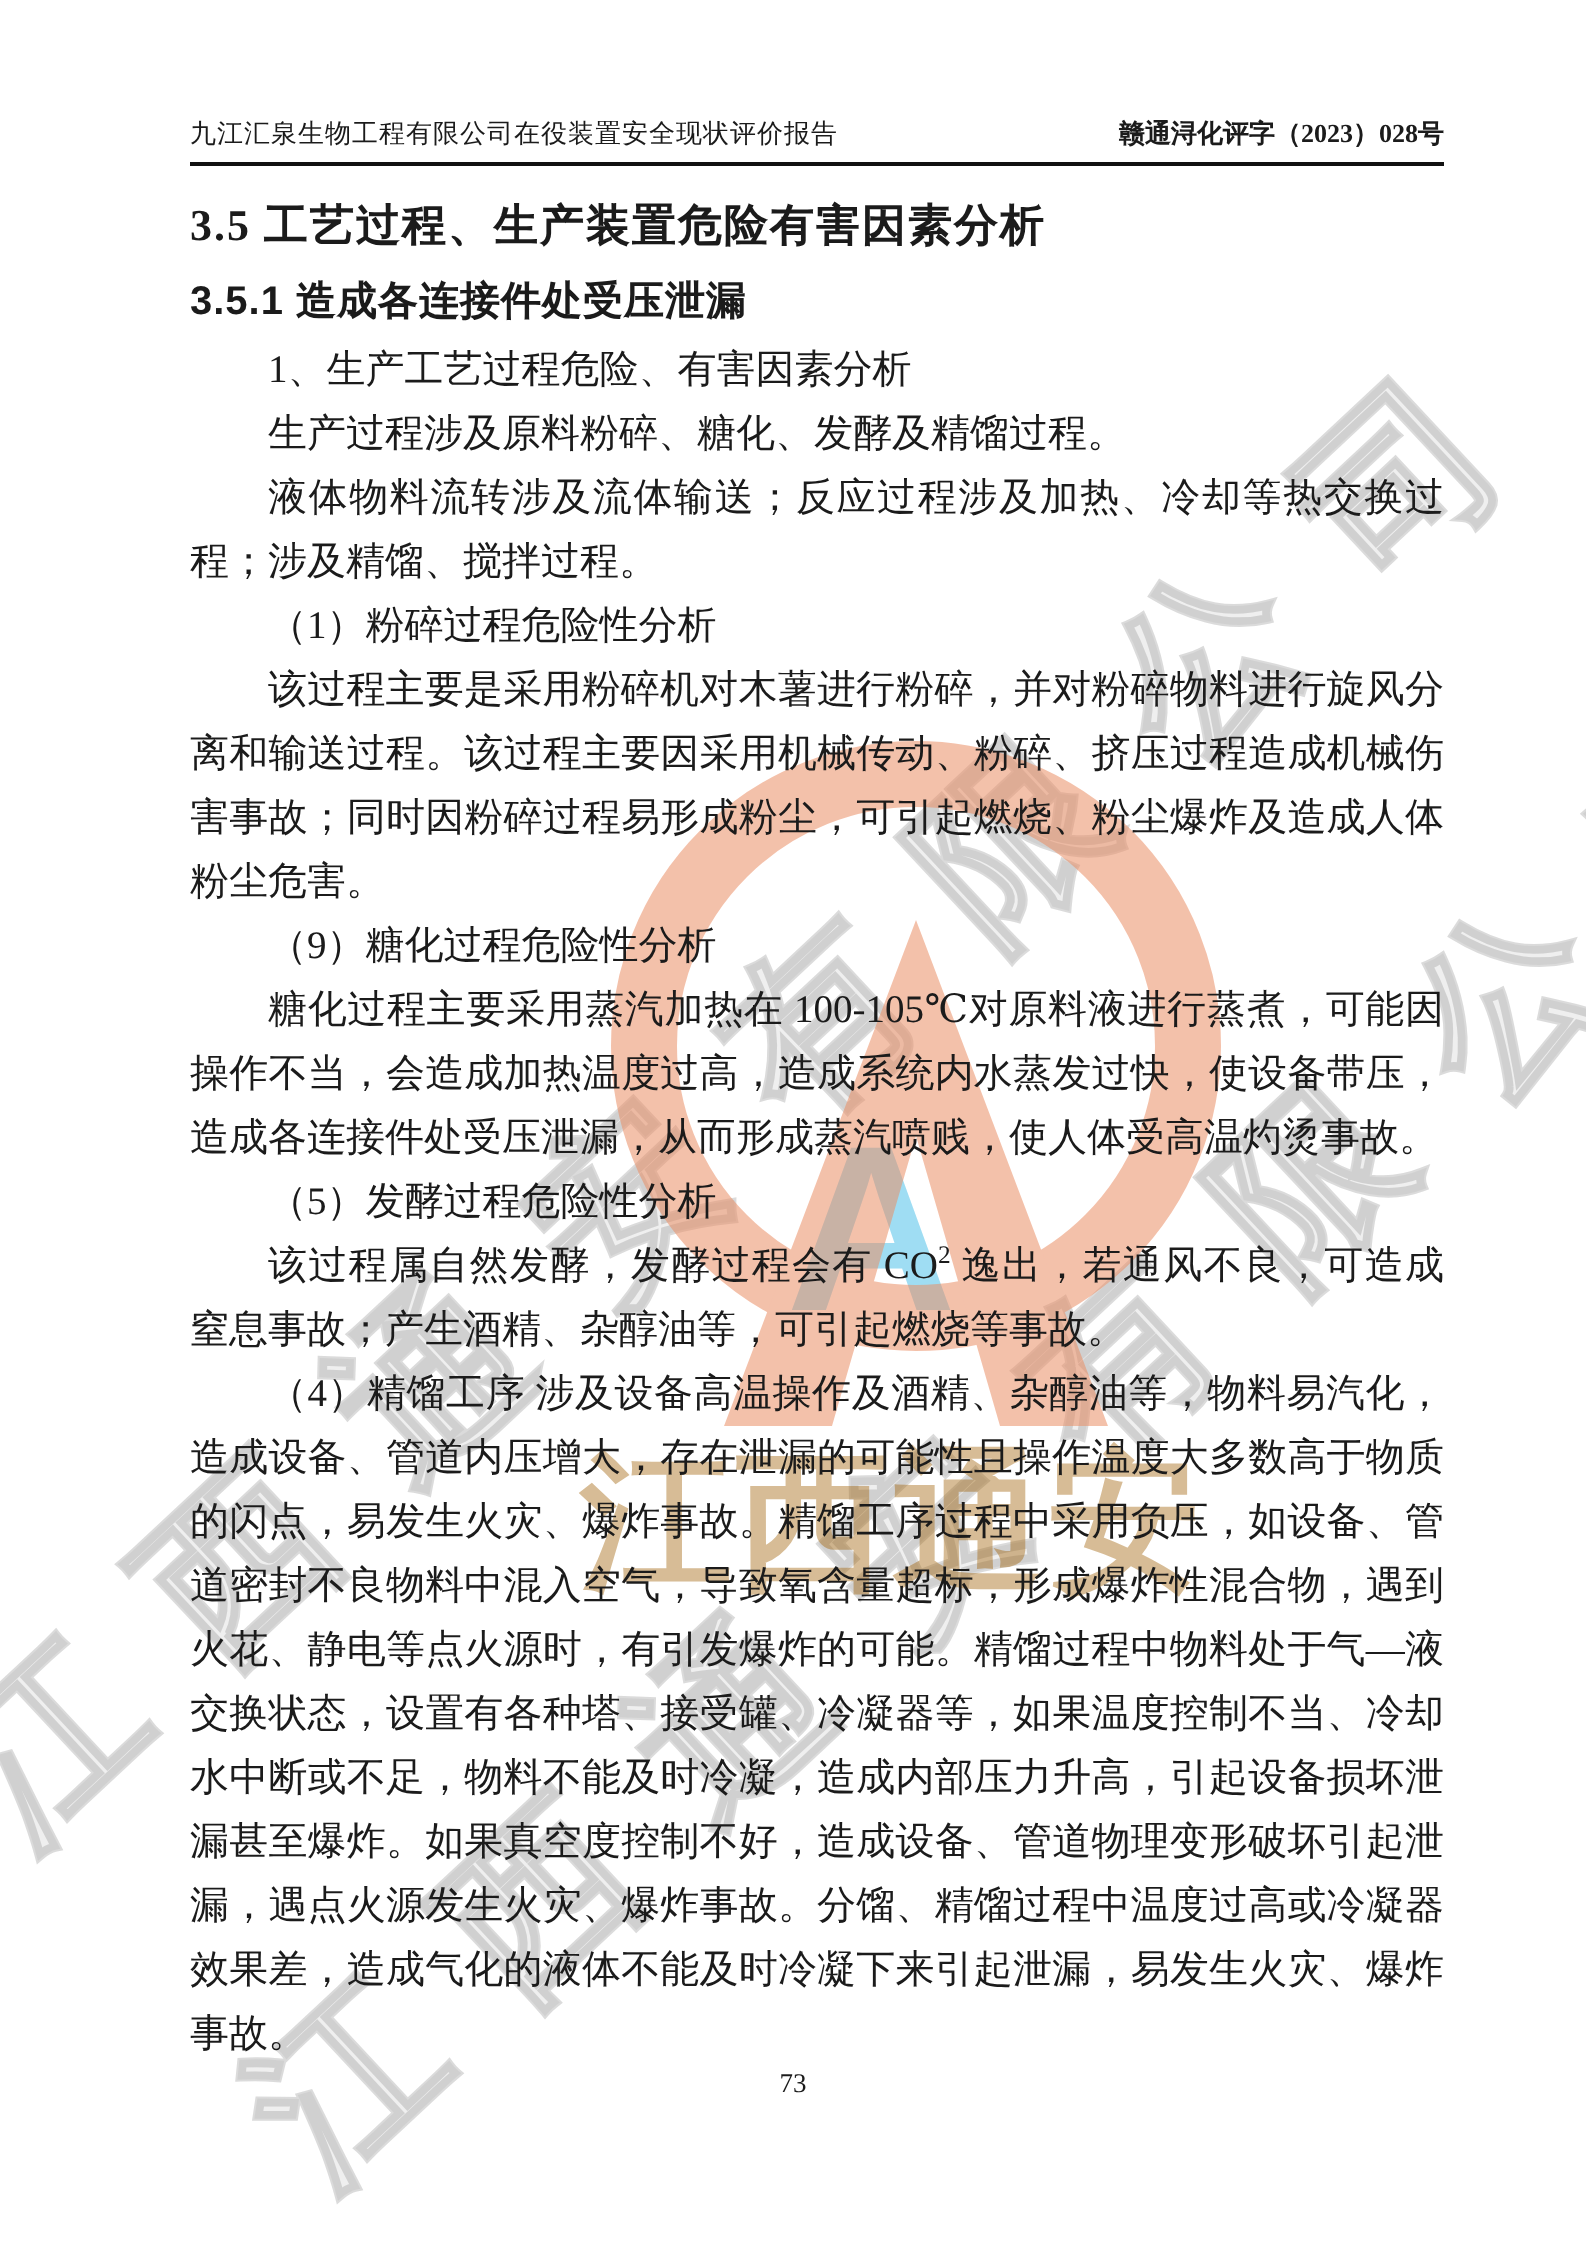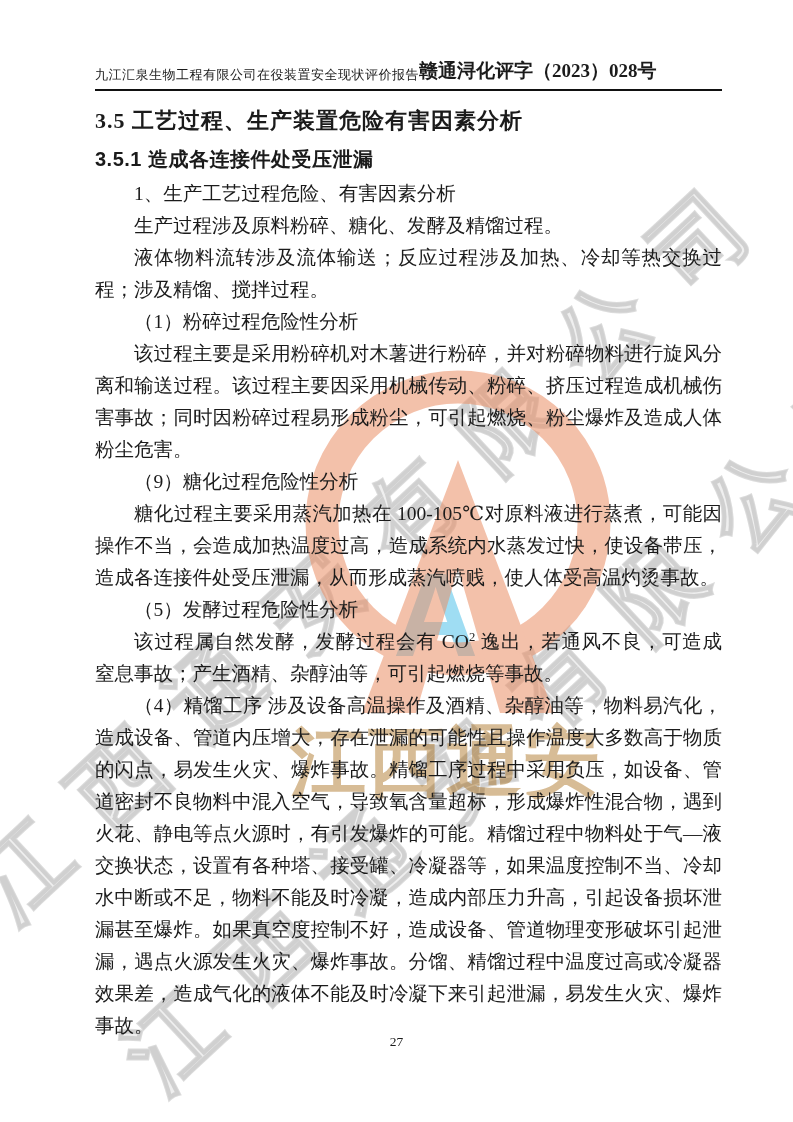--- a/index.html
+++ b/index.html
@@ -28,25 +28,25 @@
   .wm-logo{position:absolute;left:288px;top:368px;opacity:0.55;}
   .wm-red{
     position:absolute;left:290px;top:724px;
     font-family:"Liberation Sans","DejaVu Sans",sans-serif;
     font-weight:bold;font-size:76px;line-height:1;letter-spacing:2px;
     color:#a16207;opacity:0.42;white-space:nowrap;
   }
   
   .content{position:absolute;left:95px;top:58px;width:627px;z-index:5;}
   .hdr{
-    display:flex;align-items:flex-end;
+    display:flex;justify-content:space-between;align-items:flex-end;
     border-bottom:2px solid #111;padding-bottom:5px;
   }
   .hdr-left{font-size:13px;letter-spacing:0.5px;}
-  .hdr-right{font-size:19px;font-weight:bold;}
+  .hdr-right{font-size:13px;font-weight:bold;}
   .h1{
     margin:15px 0 0 0;font-size:22px;font-weight:bold;line-height:30px;
     font-family:"Liberation Serif","DejaVu Serif",serif;letter-spacing:1px;
   }
   .h2{
     margin:8px 0 0 0;font-size:20px;font-weight:bold;line-height:30px;
     font-family:"Liberation Sans","DejaVu Sans",sans-serif;letter-spacing:0.5px;
   }
   .body-text{margin-top:4px;font-size:19.5px;line-height:32px;text-align:justify;}
   .body-text p{margin:0;text-indent:2em;}
@@ -95,16 +95,16 @@
       <p>糖化过程主要采用蒸汽加热在 100-105℃对原料液进行蒸煮，可能因操作不当，会造成加热温度过高，造成系统内水蒸发过快，使设备带压，造成各连接件处受压泄漏，从而形成蒸汽喷贱，使人体受高温灼烫事故。</p>
       <p>（5）发酵过程危险性分析</p>
       <p>
         <span>该过程属自然发酵，发酵过程会有 CO</span><sup>2</sup><span> 逸出，若通风不良，可造成窒息事故；产生酒精、杂醇油等，可引起燃烧等事故。</span>
       </p>
       <p>（4）精馏工序 涉及设备高温操作及酒精、杂醇油等，物料易汽化，造成设备、管道内压增大，存在泄漏的可能性且操作温度大多数高于物质的闪点，易发生火灾、爆炸事故。精馏工序过程中采用负压，如设备、管道密封不良物料中混入空气，导致氧含量超标，形成爆炸性混合物，遇到火花、静电等点火源时，有引发爆炸的可能。精馏过程中物料处于气—液交换状态，设置有各种塔、接受罐、冷凝器等，如果温度控制不当、冷却水中断或不足，物料不能及时冷凝，造成内部压力升高，引起设备损坏泄漏甚至爆炸。如果真空度控制不好，造成设备、管道物理变形破坏引起泄漏，遇点火源发生火灾、爆炸事故。分馏、精馏过程中温度过高或冷凝器效果差，造成气化的液体不能及时冷凝下来引起泄漏，易发生火灾、爆炸事故。</p>
     </div>
   </div>
 
   <div class="footer">
-    <span>27</span>
+    <span>73</span>
   </div>
 
 </div>
 
 </body></html>

